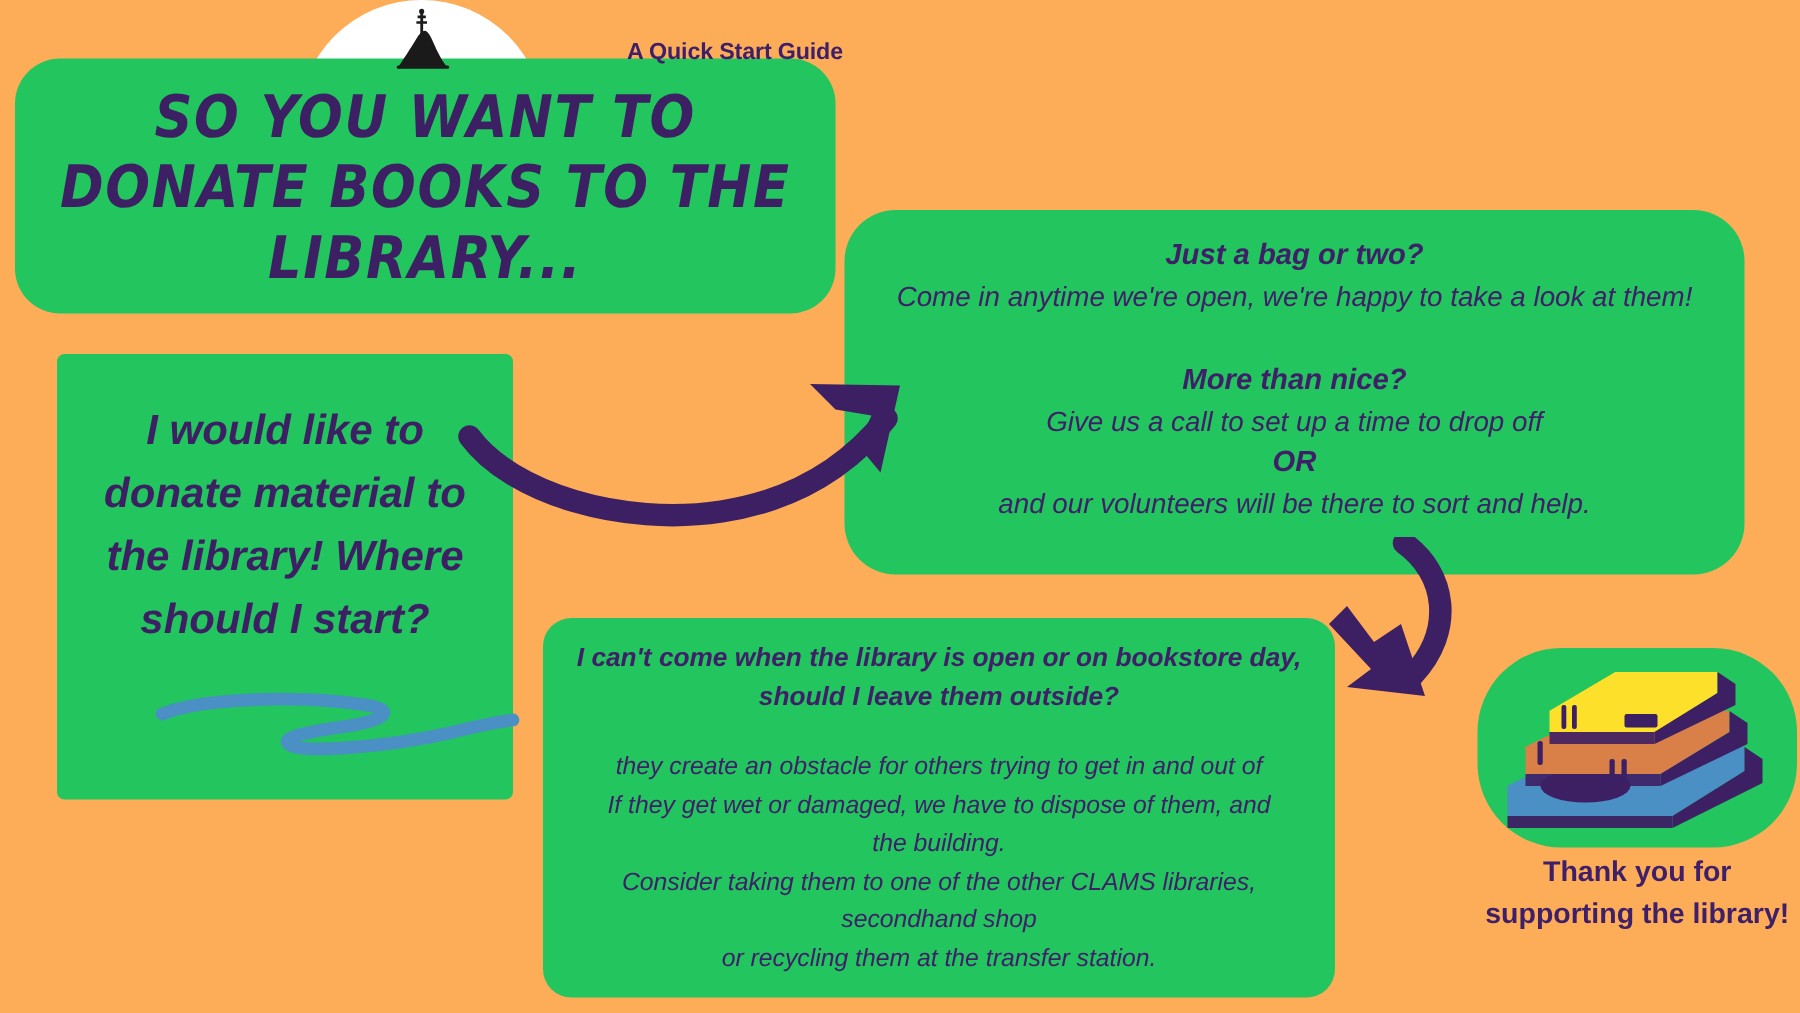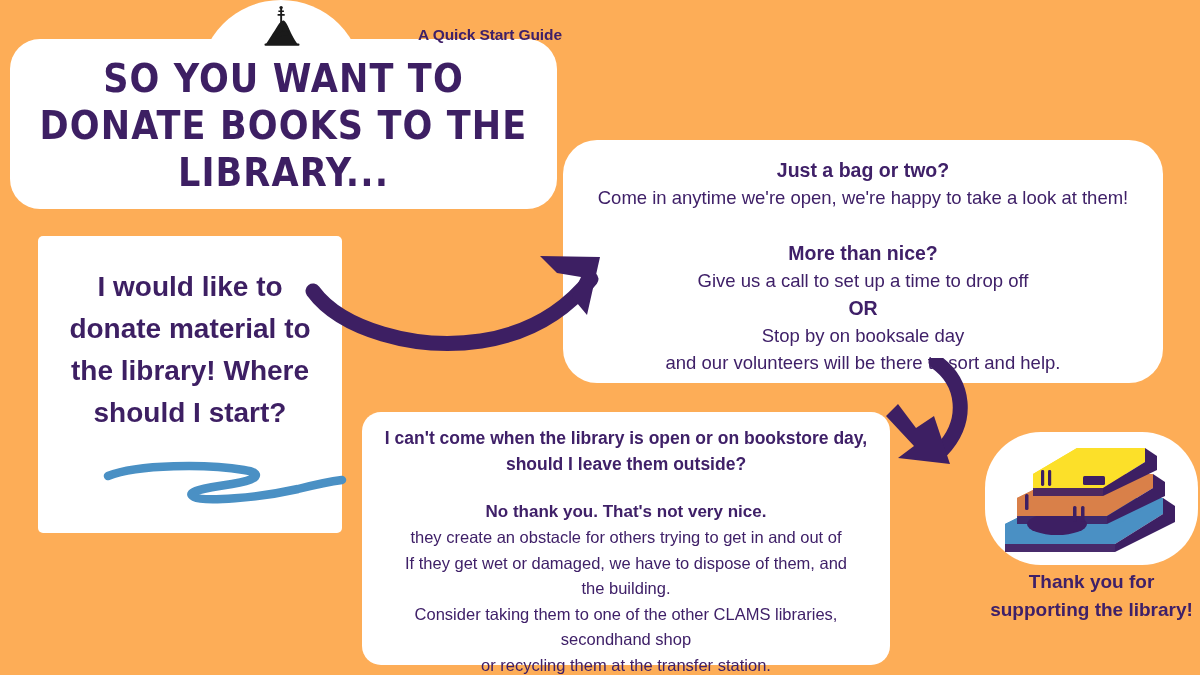--- a/index.html
+++ b/index.html
@@ -19,22 +19,23 @@
   .stage {
     position: absolute;
     inset: 0;
     width: 1200px;
     height: 675px;
   }
 
   
   .card {
     position: absolute;
-    background: #ffffff;
+    background: #22c55e;
     border-radius: 34px;
+    font-style: italic;
   }
 
   
   #title-card {
     left: 10px;
     top: 39px;
     width: 547px;
     height: 170px;
     border-radius: 30px;
     z-index: 3;
@@ -261,30 +262,28 @@
   </div>
 
   <div id="answer-card" class="card">
     <div id="answer-body">
         <div class="ans-h">Just a bag or two?</div>
         <div class="ans-p">Come in anytime we're open, we're happy to take a look at them!</div>
         <div class="ans-gap"></div>
         <div class="ans-h">More than nice?</div>
         <div class="ans-p">Give us a call to set up a time to drop off</div>
         <div class="ans-h">OR</div>
-        <div class="ans-p">Stop by on booksale day</div>
         <div class="ans-p">and our volunteers will be there to sort and help.</div>
       </div>
   </div>
 
   <div id="outside-card" class="card">
     <div id="outside-body">
       <div class="out-q">I can't come when the library is open or on bookstore day, should I leave them outside?</div>
       <div class="out-gap"></div>
-      <div class="out-h">No thank you. That's not very nice.</div>
       <div id="outside-lines">
           <div class="out-p">they create an obstacle for others trying to get in and out of</div>
           <div class="out-p">If they get wet or damaged, we have to dispose of them, and</div>
           <div class="out-p">the building.</div>
           <div class="out-p">Consider taking them to one of the other CLAMS libraries,</div>
           <div class="out-p">secondhand shop</div>
           <div class="out-p">or recycling them at the transfer station.</div>
         </div>
     </div>
   </div>

